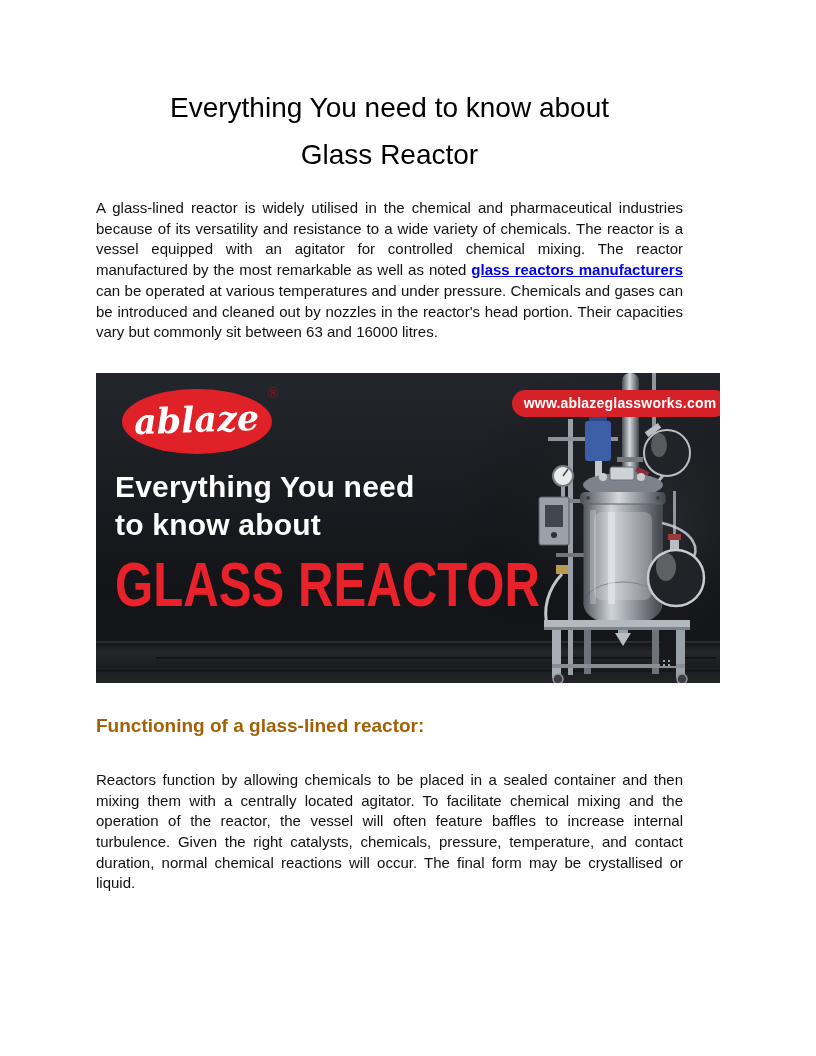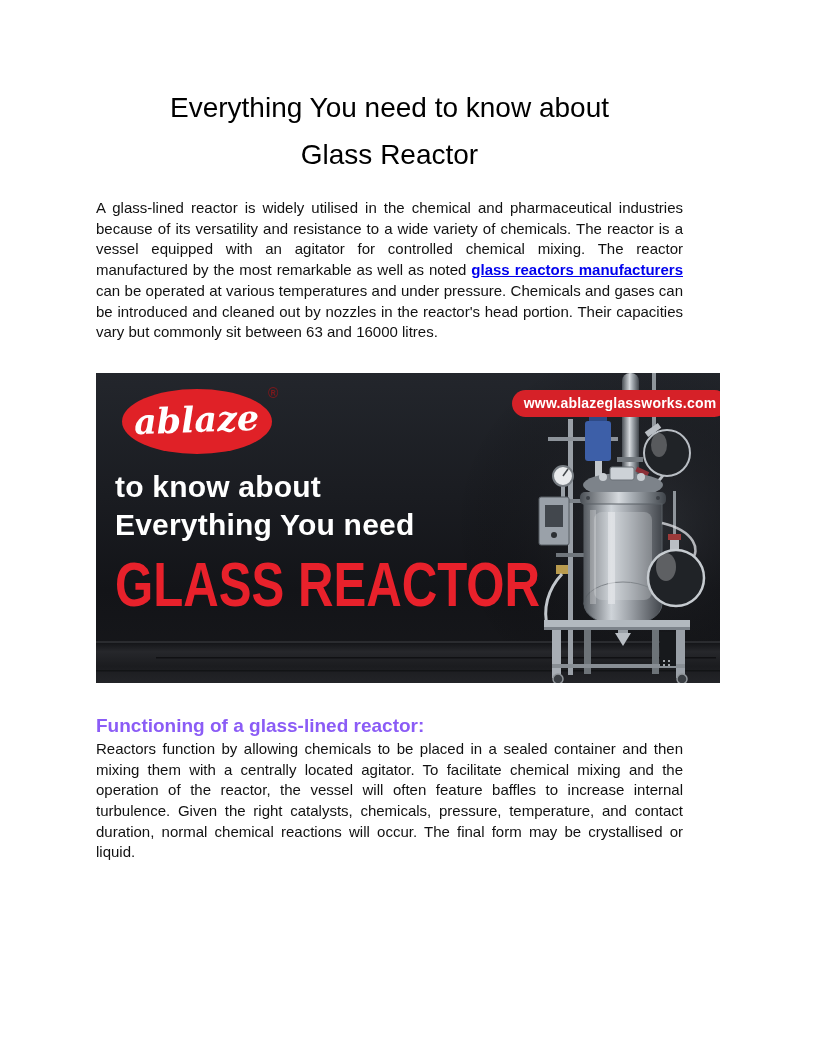--- a/index.html
+++ b/index.html
@@ -82,23 +82,23 @@
     transform:scaleX(0.78); transform-origin:left center;
     white-space:nowrap;
   }
 
   
   .section-heading {
     margin-top:30px;
     font-size:19px;
     line-height:25px;
     font-weight:700;
-    color:#8b5cf6;
-  }
-  .para-2 { margin-top:1px; }
+    color:#a16207;
+  }
+  .para-2 { margin-top:32px; }
 </style>
 </head>
 <body>
 
 <div class="page">
   <div class="doc">
 
     <h1 class="doc-title">
       <div>Everything You need to know about</div>
       <div>Glass Reactor</div>
@@ -216,22 +216,22 @@
       <div class="logo-oval">
         <span class="logo-text">ablaze</span>
       </div>
       <span class="logo-reg">®</span>
 
       <div class="website-pill">
         <span>www.ablazeglassworks.com</span>
       </div>
 
       <div class="banner-heading">
+        <div>Everything You need</div>
         <div>to know about</div>
-        <div>Everything You need</div>
       </div>
 
       <div class="banner-highlight">GLASS REACTOR</div>
     </div>
 
     <h2 class="section-heading">Functioning of a glass-lined reactor:</h2>
 
     <p class="body-text para-2">Reactors function by allowing chemicals to be placed in a sealed container and then mixing them with a centrally located agitator. To facilitate chemical mixing and the operation of the reactor, the vessel will often feature baffles to increase internal turbulence. Given the right catalysts, chemicals, pressure, temperature, and contact duration, normal chemical reactions will occur. The final form may be crystallised or liquid.</p>
 
   </div>

